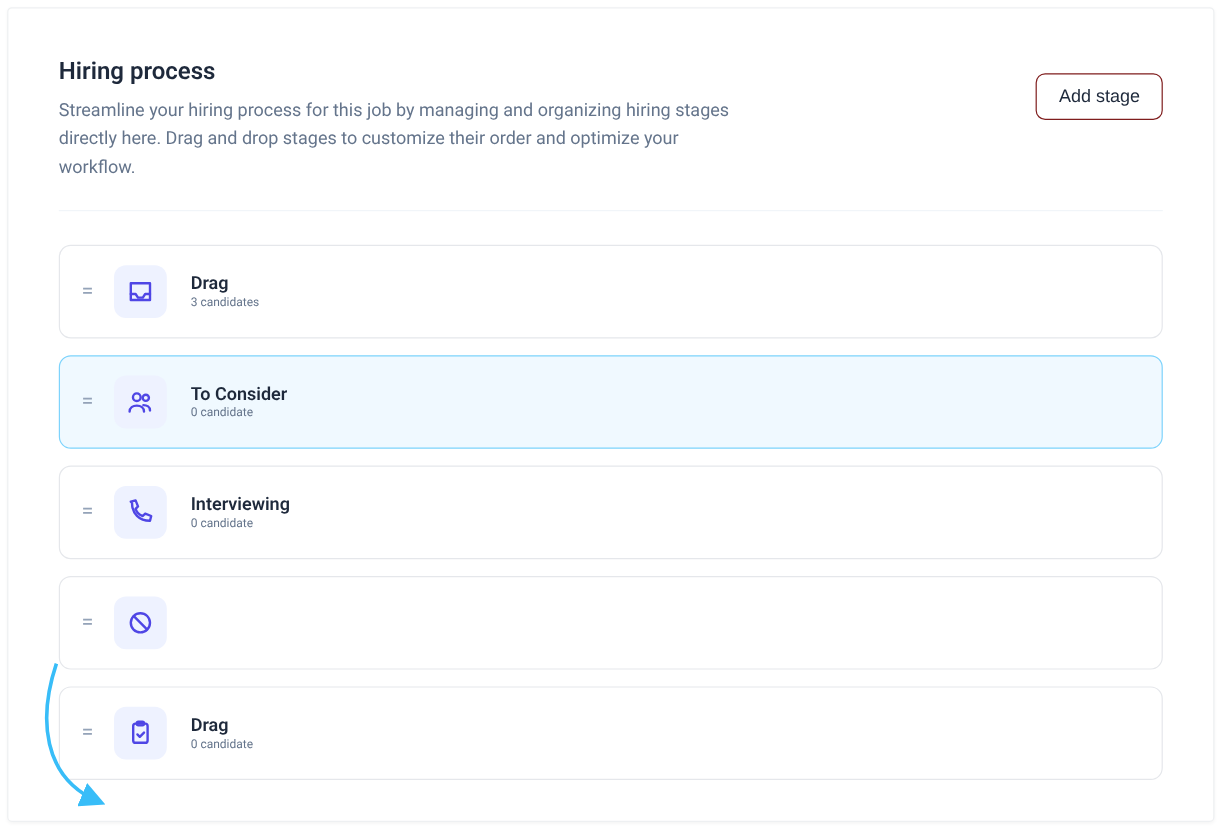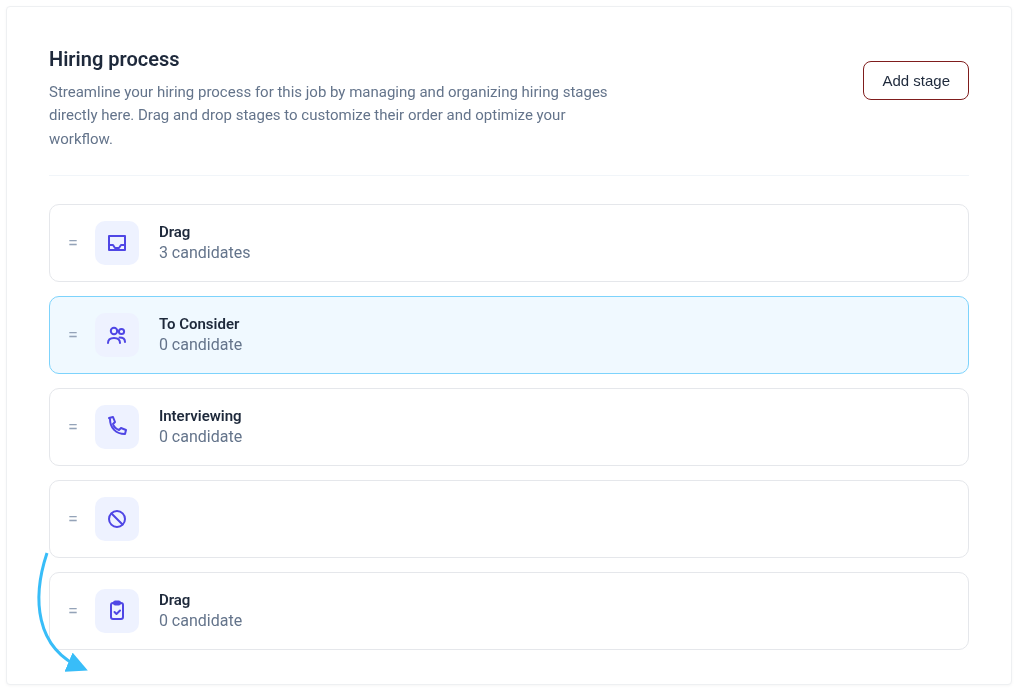--- a/index.html
+++ b/index.html
@@ -81,21 +81,21 @@
       border-radius: 10px;
       background: #eef2ff;
       display: flex;
       align-items: center;
       justify-content: center;
       flex-shrink: 0;
     }
     .icon-box svg { width: 24px; height: 24px; stroke: #4f46e5; stroke-width: 2; fill: none; stroke-linecap: round; stroke-linejoin: round; }
     .stage-text { display: flex; flex-direction: column; gap: 2px; }
     .stage-title { font-size: 15px; font-weight: 600; color: #1e293b; }
-    .stage-sub { font-size: 16px; color: #64748b; }
+    .stage-sub { font-size: 10px; color: #64748b; }
     .arrow-overlay {
       position: absolute;
       left: -22px;
       top: 344px;
       width: 70px;
       height: 130px;
       pointer-events: none;
     }
   </style>
 </head>

